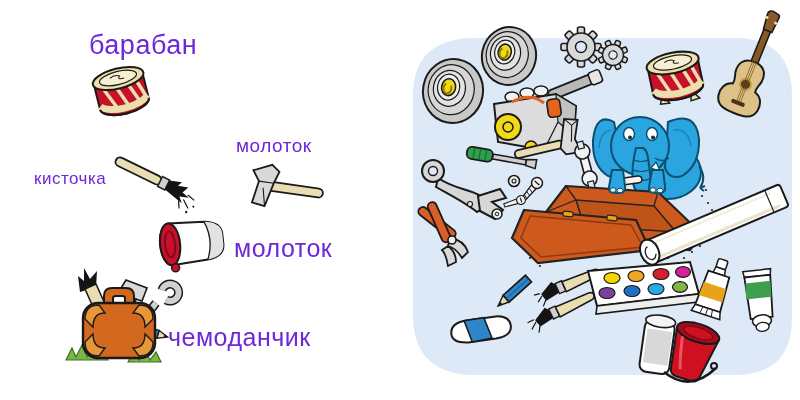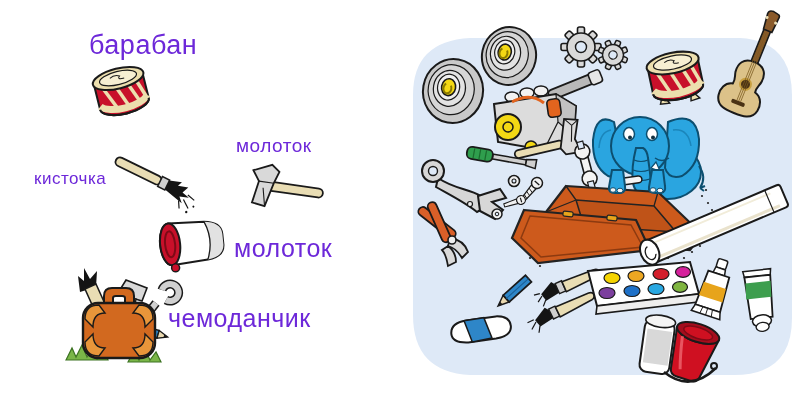--- a/index.html
+++ b/index.html
@@ -9,21 +9,21 @@
     font-family:"Liberation Sans", sans-serif;
   }
   .label{
     position:absolute;color:#6d28d9;white-space:nowrap;line-height:1;
     letter-spacing:.5px;
   }
   .lbl0{left:89px;top:32px;font-size:27px}
   .lbl1{left:236px;top:136px;font-size:19px}
   .lbl2{left:34px;top:170px;font-size:17px}
   .lbl3{left:234px;top:236px;font-size:25px}
-  .lbl4{left:168px;top:306px;font-size:25px}
+  .lbl4{left:168px;top:325px;font-size:25px}
   svg.art{position:absolute;top:0}
   #leftArt{left:0}
   #rightArt{left:400px}
 </style>
 </head>
 <body>
 
 <span class="label lbl0">барабан</span>
 <span class="label lbl1">молоток</span>
 <span class="label lbl2">кисточка</span>

